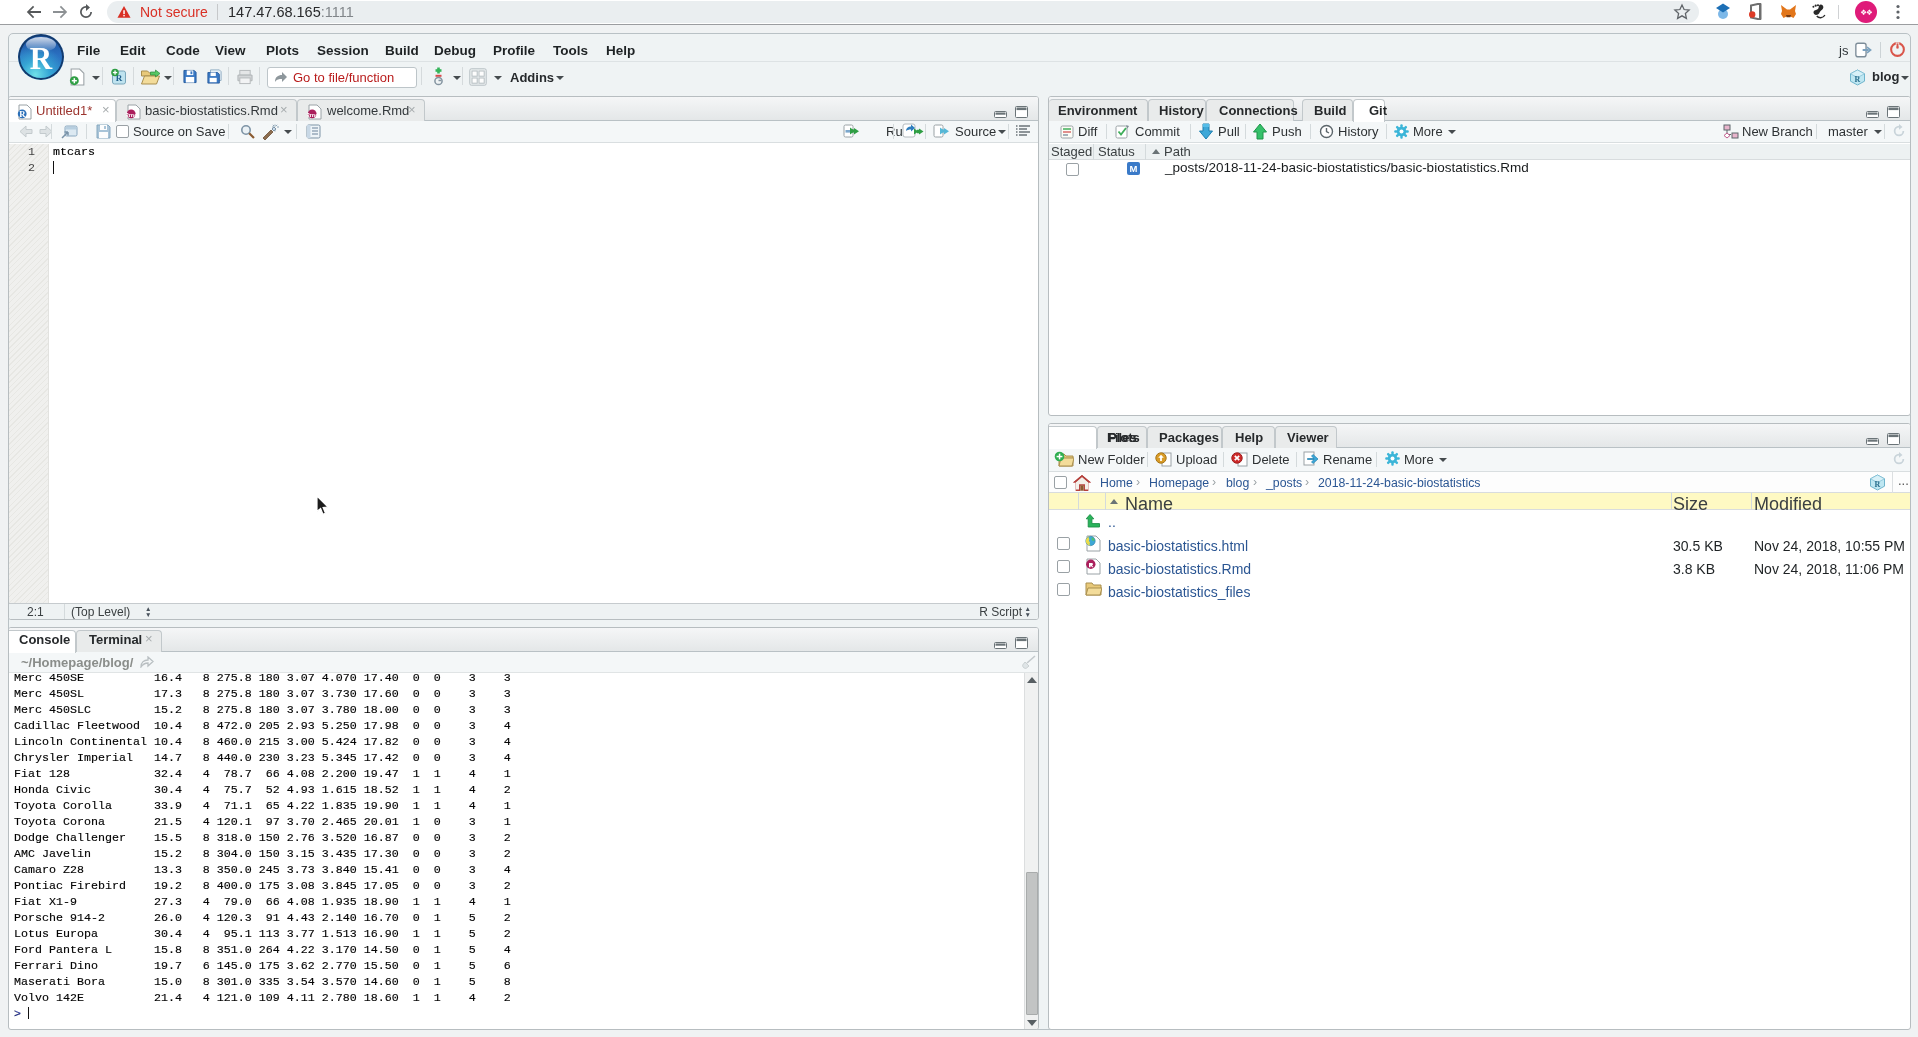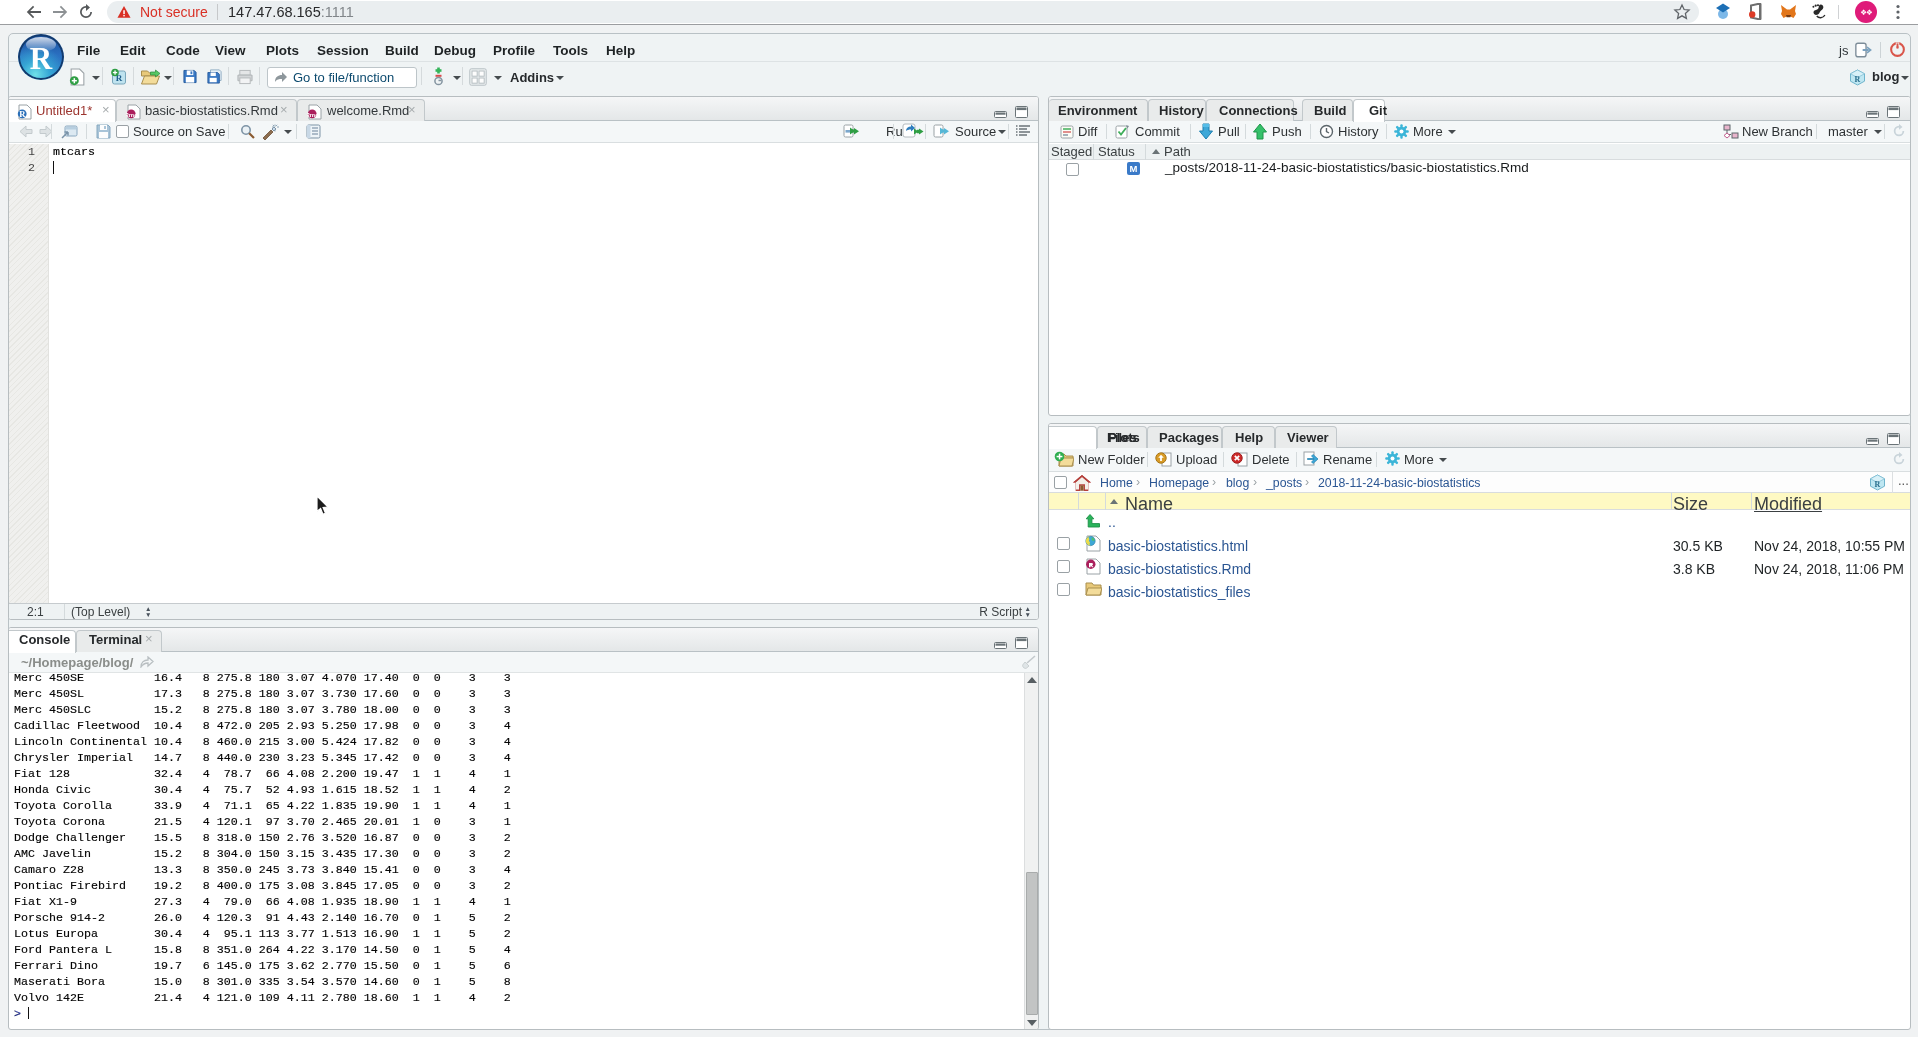--- a/index.html
+++ b/index.html
@@ -158,21 +158,21 @@
     <rect x="3" y="1" width="11" height="5" fill="#e4e6e7" stroke="#b4b8ba"></rect>
     <path d="M1 6h15v6H1z" fill="#d3d6d8" stroke="#aeb2b4"></path>
     <rect x="3" y="9" width="11" height="6" fill="#f2f3f4" stroke="#b4b8ba"></rect>
   </svg>
 <div class="abs" style="left:259px; top:67px; width:1px; height:18px; background:#d5dadc;"></div>
 
 <div class="abs" style="left:267px; top:67px; width:150px; height:21px; background:#fff; border:1px solid #bdc5c9; border-radius:3px;"></div>
 <svg class="abs" style="left:274px; top:71px; width:14px; height:13px;" viewBox="0 0 14 13">
     <path d="M1 11c0-5 3-7 7-7V1l5 5-5 5V8c-3 0-5 0-7 3z" fill="#8e979c"></path>
   </svg>
-<div class="abs" style="left:293px; top:70px; font-size:13px; color:#0c4a6e;">Go to file/function</div>
+<div class="abs" style="left:293px; top:70px; font-size:13px; color:#b91c1c;">Go to file/function</div>
 
 <svg class="abs" style="left:433px; top:67px; width:11px; height:19px;" viewBox="0 0 11 19">
     <rect x="4.2" y="0.5" width="2.6" height="6" fill="#35b55a"></rect>
     <rect x="2.5" y="2.2" width="6" height="2.6" fill="#35b55a"></rect>
     <rect x="2.5" y="7.8" width="6" height="2" fill="#d84a4a"></rect>
     <circle cx="5.5" cy="14" r="3.6" fill="none" stroke="#8494a0" stroke-width="1.5"></circle>
     <rect x="5.5" y="12.7" width="2.8" height="1.5" fill="#8494a0"></rect>
   </svg>
 <span class="caret abs" style="left:453px; top:76px;"></span>
 <div class="abs" style="left:462px; top:67px; width:1px; height:18px; background:#d5dadc;"></div>
@@ -601,21 +601,21 @@
   </div>
 
   <div class="abs" style="left:0; top:69px; width:861px; height:17px; background:#fef9c3; border-bottom:1px solid #d8dcde; font-size:18px; color:#3b4042;">
     <div class="abs" style="left:29px; top:0; width:1px; height:17px; background:#d4dadc;"></div>
     <div class="abs" style="left:56px; top:0; width:1px; height:17px; background:#d4dadc;"></div>
     <div class="abs" style="left:61px; top:6px; width:0; height:0; border-left:4px solid transparent; border-right:4px solid transparent; border-bottom:5px solid #6a7376;"></div>
     <div class="abs" style="left:76px; top:1px;">Name</div>
     <div class="abs" style="left:622px; top:0; width:1px; height:17px; background:#d4dadc;"></div>
     <div class="abs" style="left:624px; top:1px;">Size</div>
     <div class="abs" style="left:702px; top:0; width:1px; height:17px; background:#d4dadc;"></div>
-    <div class="abs" style="left:705px; top:1px;text-decoration:underline;">Modified</div>
+    <div class="abs" style="left:705px; top:1px;">Modified</div>
   </div>
 
   <div style="position:absolute; left:0; top:86px; width:861px; font-size:14px;">
     <svg class="abs" style="left:37px; top:4px;" width="15" height="16" viewBox="0 0 15 16">
         <path d="M4 0.5L7.8 4.8H5.9V9.6H13.5V13H2.2V4.8H0.2Z" fill="#2ab45c" stroke="#1c8f46" stroke-width="0.9" stroke-linejoin="round"></path>
       </svg>
     <div class="abs bluelink" style="left:59px; top:4px;">..</div>
     <div class="chk" style="left:8px; top:27px;"></div>
     <svg class="abs" style="left:36px; top:25px;" width="16" height="17" viewBox="0 0 16 17">
         <path d="M2 1h9l4 4v11H2z" fill="#fff" stroke="#9aa2a6"></path>

